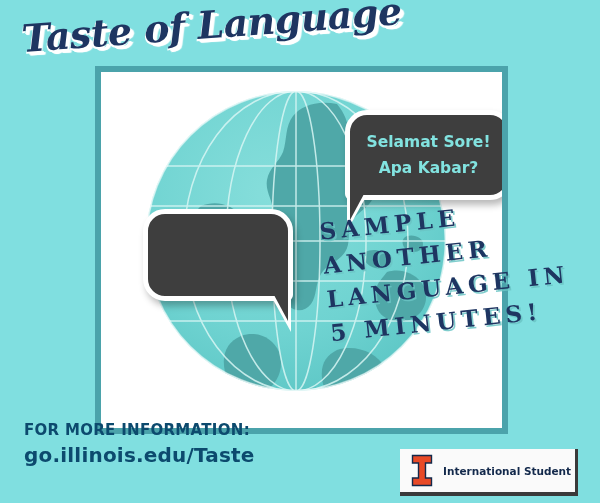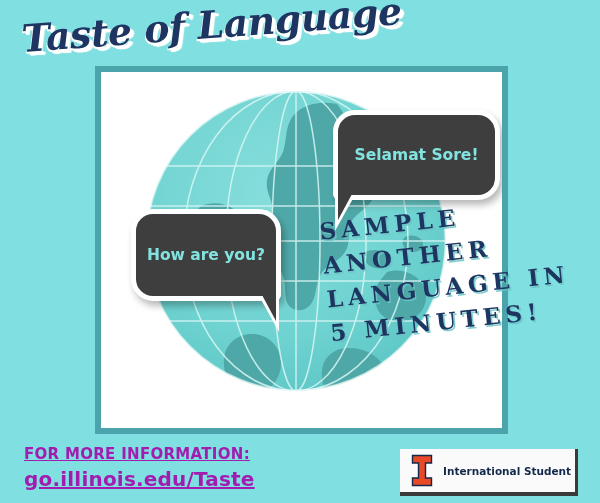--- a/index.html
+++ b/index.html
@@ -89,20 +89,21 @@
     border-radius: 22px;
     box-sizing: border-box;
     box-shadow: 3px 5px 7px rgba(0,0,0,0.28);
     color: #82e3e0;
     font-family: "DejaVu Sans", sans-serif;
     font-weight: bold;
     display: flex;
     flex-direction: column;
     align-items: center;
     justify-content: center;
+    margin-left: 12px;
   }
   .bubble .line {
     font-size: 15.5px;
     line-height: 26px;
     white-space: nowrap;
   }
   .tail {
     position: absolute;
     width: 0; height: 0;
   }
@@ -166,25 +167,24 @@
     pointer-events: none;
   }
   #tagline .tl {
     display: block;
   }
 
   
   #footer-info {
     position: absolute;
     left: 24px;
-    top: 444px;
+    top: 420px;
     font-family: "DejaVu Sans", sans-serif;
     font-weight: bold;
-    color: #a21caf;
-    text-decoration: underline;
+    color: #0c4a6e;
   }
   #info-label {
     font-size: 15px;
     letter-spacing: 0.3px;
     line-height: 21px;
   }
   #info-url {
     font-size: 20px;
     line-height: 28px;
     letter-spacing: 0.2px;
@@ -285,26 +285,26 @@
         </g>
 
         <circle cx="155" cy="155" r="150" fill="none" stroke="#ffffff" stroke-width="3" opacity="0.55"></circle>
       </svg>
     </div>
 
     <div class="bubble" id="bubble-right">
       <span class="tail tail-white"></span>
       <span class="tail tail-fill"></span>
       <div class="line">Selamat Sore!</div>
+      <div class="line">Apa Kabar?</div>
     </div>
 
     <div class="bubble" id="bubble-left">
       <span class="tail tail-white"></span>
       <span class="tail tail-fill"></span>
-      <div class="line">How are you?</div>
     </div>
   </div>
 
   <div id="tagline">
     <span class="tl">SAMPLE</span>
     <span class="tl">ANOTHER</span>
     <span class="tl">LANGUAGE IN</span>
     <span class="tl">5 MINUTES!</span>
   </div>
 

